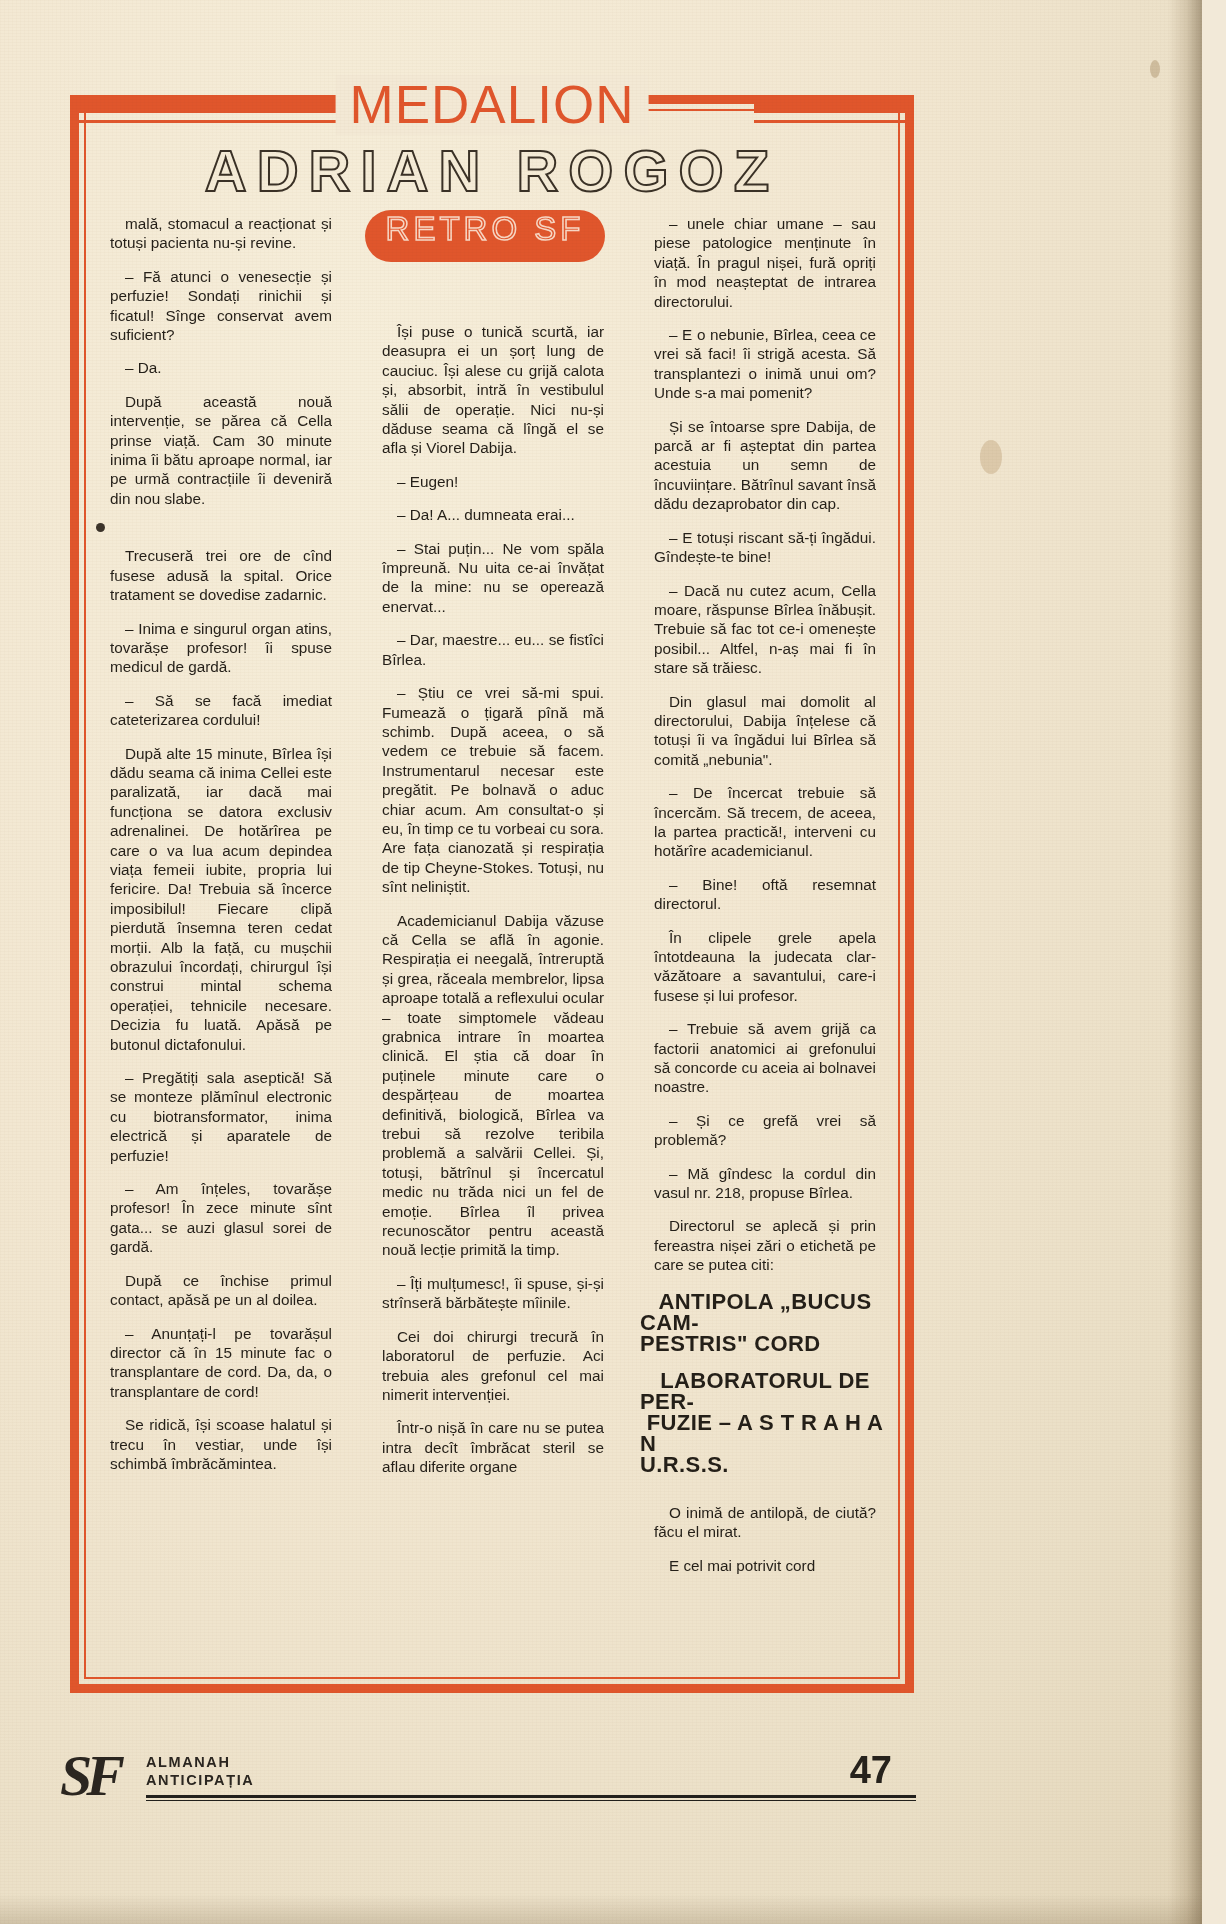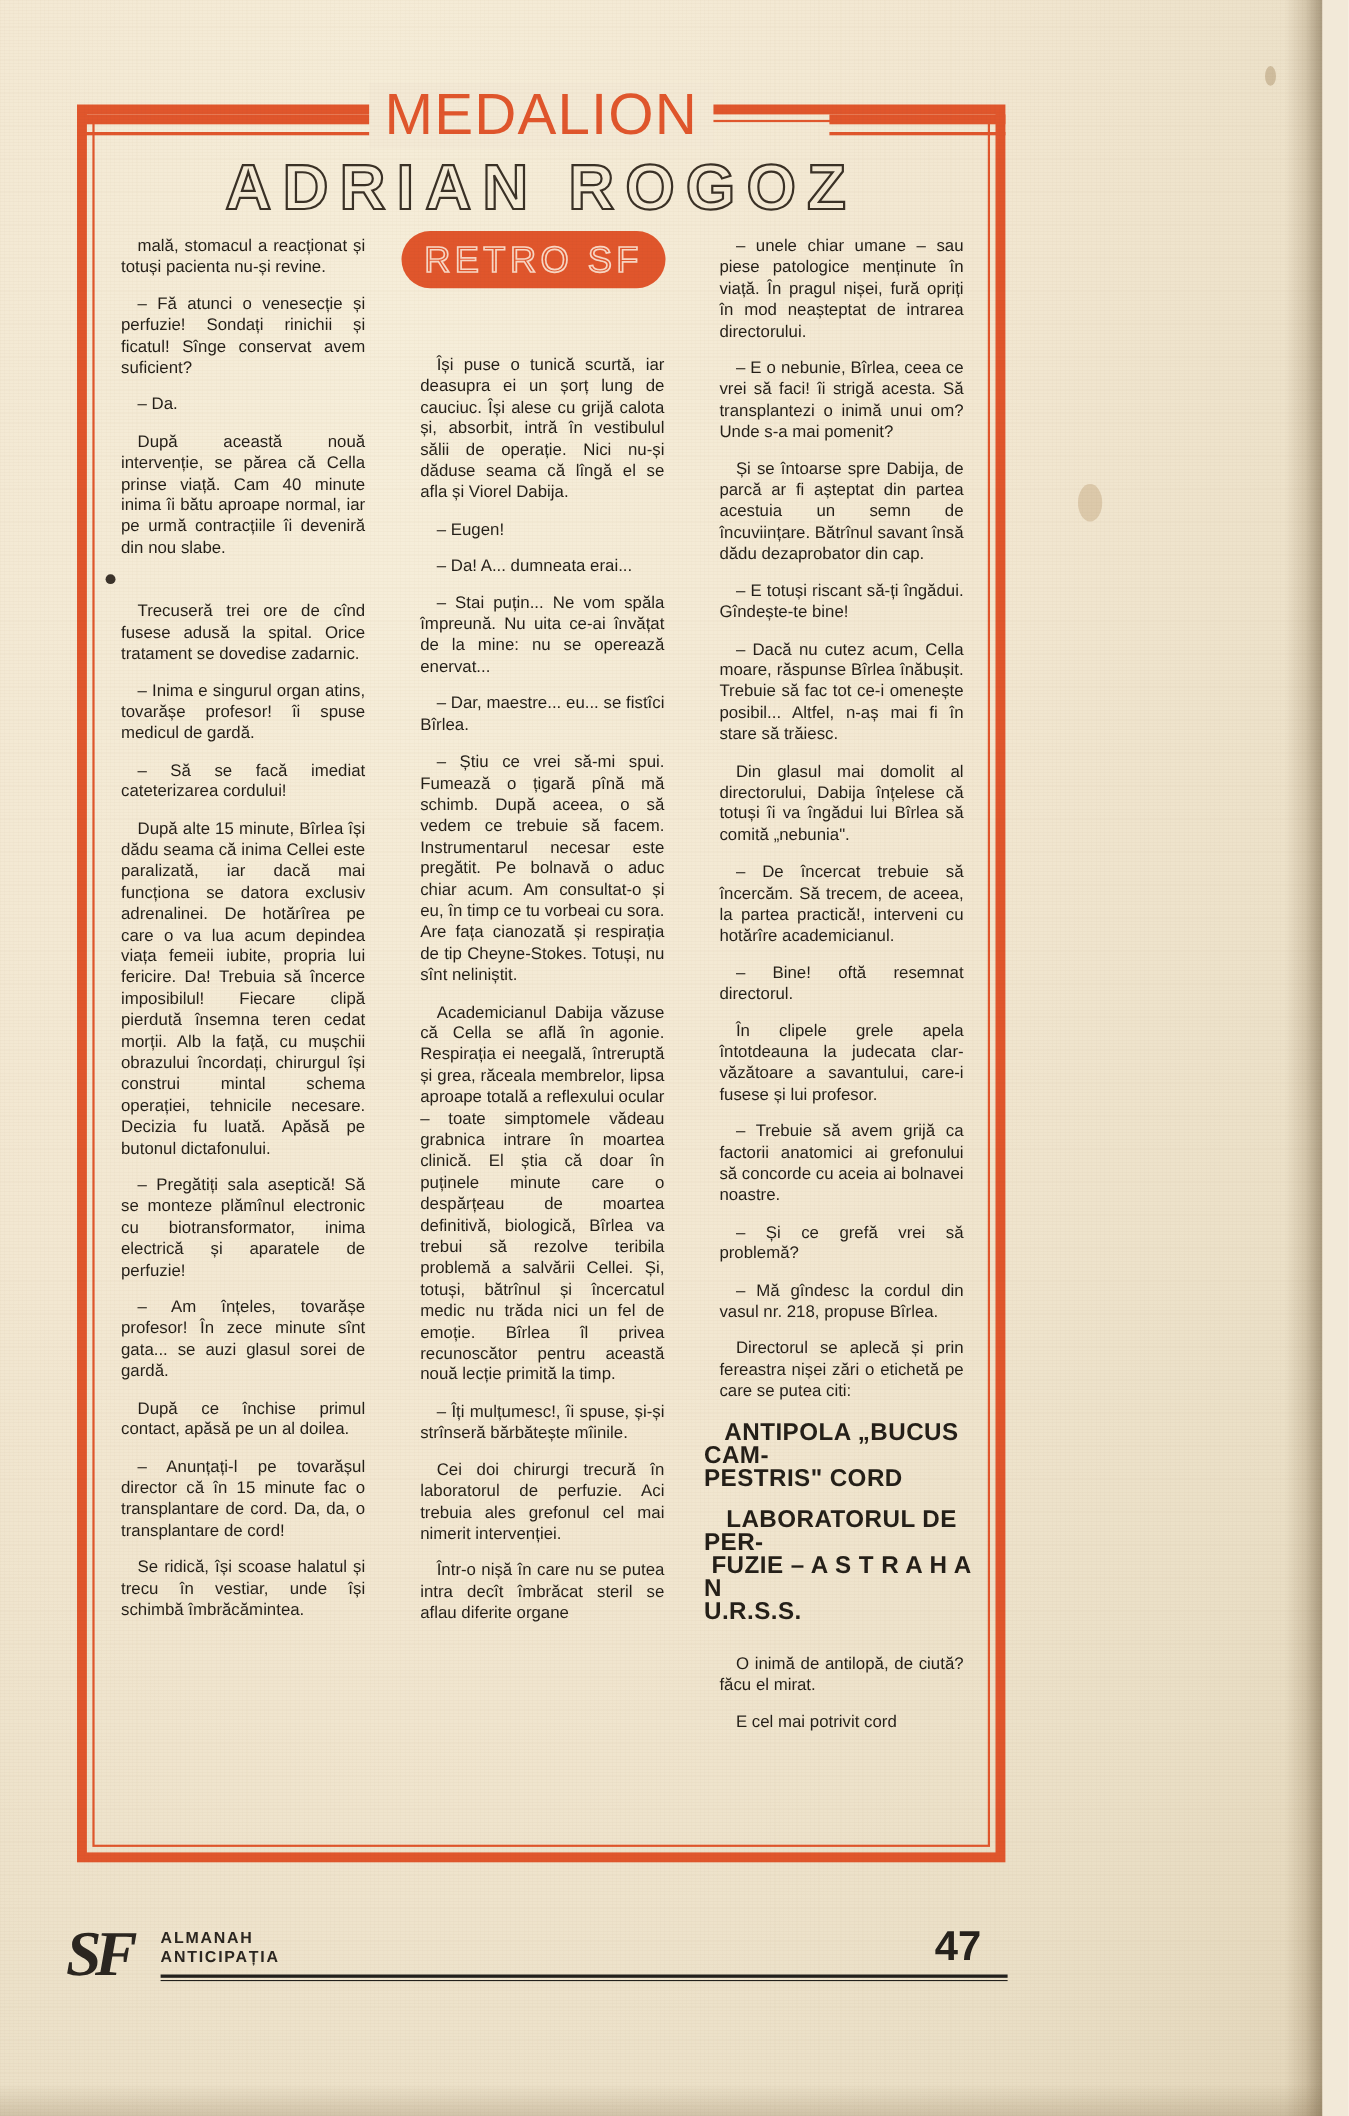--- a/index.html
+++ b/index.html
@@ -87,21 +87,21 @@
     font-family:Liberation Sans, sans-serif;
   }
 
   
   #retro-badge{
     position:absolute;left:365px;top:210px;
     width:240px;height:52px;
     background:#e0562c;
     border-radius:26px;
     z-index:4;
-    display:flex;align-items:center;justify-content:center;
+    display:flex;align-items:flex-start;justify-content:center;
   }
   #retro-badge-label{
     color:transparent;
     -webkit-text-stroke:1.5px #fbe6d6;
     font-size:33px;letter-spacing:4px;font-weight:400;
     font-family:"Liberation Sans", sans-serif;
     opacity:.9;
   }
 
   
@@ -193,21 +193,21 @@
 
   <div id="retro-badge">
     <span id="retro-badge-label">RETRO SF</span>
   </div>
 
   <div id="columns">
     <div class="column" id="col1">
         <p class="ind">mală, stomacul a reacționat și totuși pacienta nu-și revine.</p>
         <p class="ind">– Fă atunci o venesecție și perfuzie! Sondați rinichii și ficatul! Sînge conservat avem suficient?</p>
         <p class="ind">– Da.</p>
-        <p class="ind">După această nouă intervenție, se părea că Cella prinse viață. Cam 40 minute inima îi bătu aproape normal, iar pe urmă contracțiile îi deveniră din nou slabe.</p>
+        <p class="ind">După această nouă intervenție, se părea că Cella prinse viață. Cam 30 minute inima îi bătu aproape normal, iar pe urmă contracțiile îi deveniră din nou slabe.</p>
         <div class="bulletsep"><span></span></div>
         <p class="ind">Trecuseră trei ore de cînd fusese adusă la spital. Orice tratament se dovedise zadarnic.</p>
         <p class="ind">– Inima e singurul organ atins, tovarășe profesor! îi spuse medicul de gardă.</p>
         <p class="ind">– Să se facă imediat cateterizarea cordului!</p>
         <p class="ind">După alte 15 minute, Bîrlea își dădu seama că inima Cellei este paralizată, iar dacă mai funcționa se datora exclusiv adrenalinei. De hotărîrea pe care o va lua acum depindea viața femeii iubite, propria lui fericire. Da! Trebuia să încerce imposibilul! Fiecare clipă pierdută însemna teren cedat morții. Alb la față, cu mușchii obrazului încordați, chirurgul își construi mintal schema operației, tehnicile necesare. Decizia fu luată. Apăsă pe butonul dictafonului.</p>
         <p class="ind">– Pregătiți sala aseptică! Să se monteze plămînul electronic cu biotransformator, inima electrică și aparatele de perfuzie!</p>
         <p class="ind">– Am înțeles, tovarășe profesor! În zece minute sînt gata... se auzi glasul sorei de gardă.</p>
         <p class="ind">După ce închise primul contact, apăsă pe un al doilea.</p>
         <p class="ind">– Anunțați-l pe tovarășul director că în 15 minute fac o transplantare de cord. Da, da, o transplantare de cord!</p>
         <p class="ind">Se ridică, își scoase halatul și trecu în vestiar, unde își schimbă îmbrăcămintea.</p>

